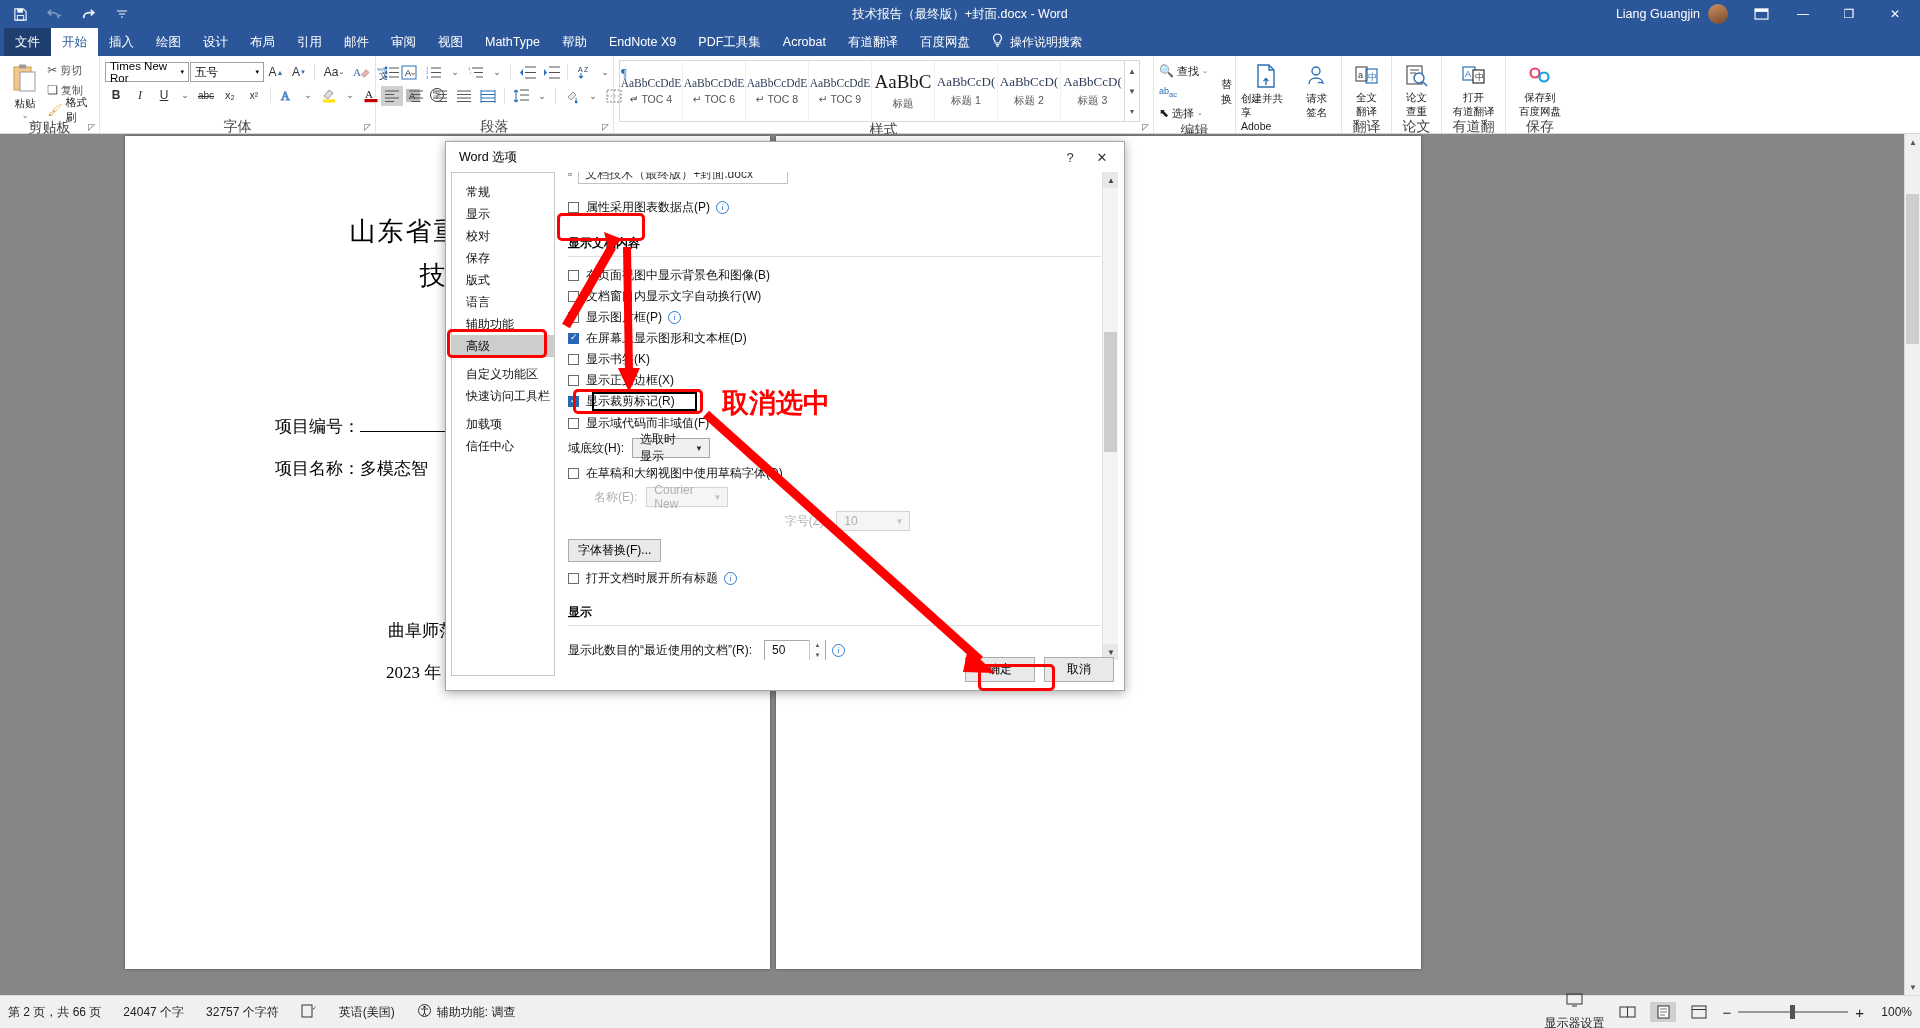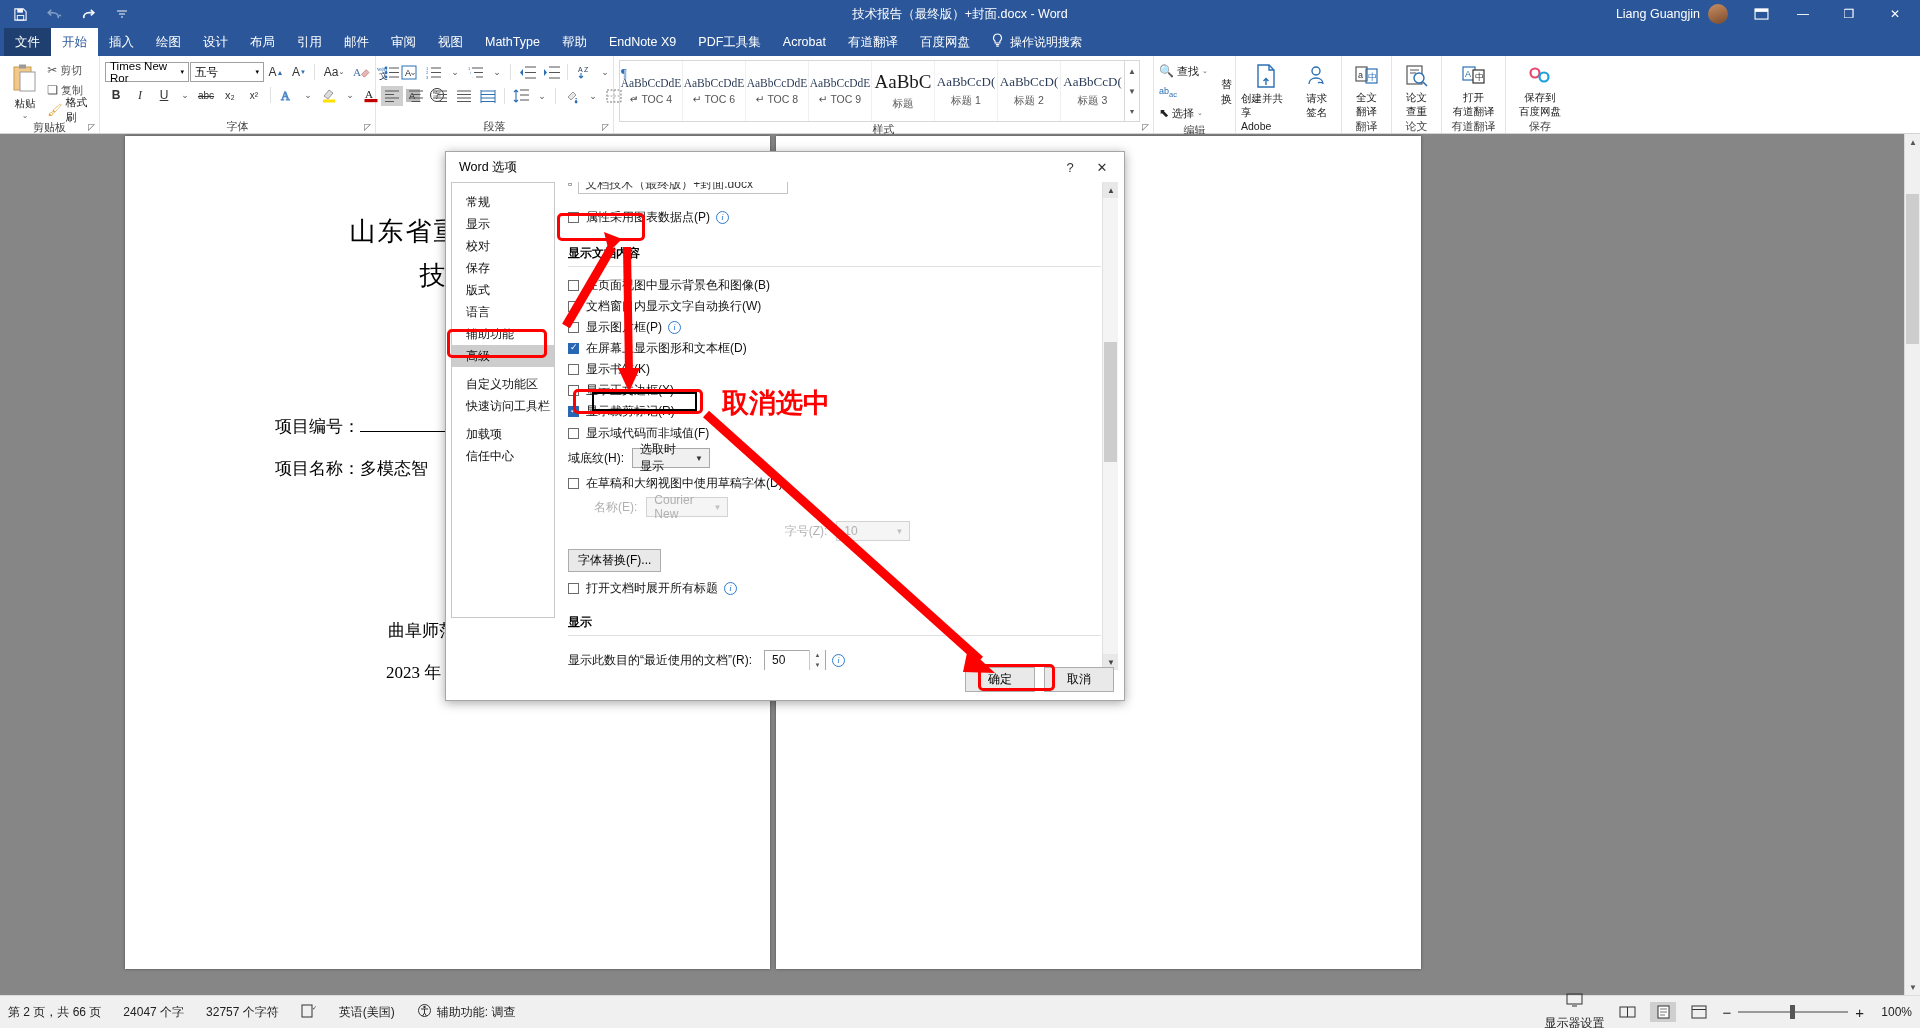--- a/index.html
+++ b/index.html
@@ -39,21 +39,21 @@
   .tab.file{ background:#1e3f6f; }
   .tab.active{ background:#fff; color:#2b579a; }
   .tab-search{ display:flex;align-items:center;gap:6px;color:#fff;padding:0 10px;height:28px;}
 
   
   .ribbon{ height:78px; background:#fff; border-bottom:1px solid #d4d4d4;
            display:flex; align-items:stretch; position:relative;}
   .rgroup{ display:flex; flex-direction:column; position:relative; padding:2px 5px 0 5px;
            border-right:1px solid #e4e4e4; }
   .rgroup-body{ display:flex; align-items:flex-start; flex:1; gap:2px;}
-  .rgroup-label{ text-align:center; font-size:11px; color:#444; height:14px; line-height:14px;}
+  .rgroup-label{ text-align:center; font-size:14px; color:#444; height:14px; line-height:14px;}
   .dialog-launcher{ position:absolute; right:4px; bottom:1px; font-size:9px; color:#666;}
 
   .bigbtn{ width:44px; display:flex; flex-direction:column; align-items:center;
            justify-content:flex-start; padding-top:3px; font-size:10.5px; color:#222;}
   .bigbtn .gl{ font-size:20px; line-height:22px;}
   .smallrow{ display:flex; align-items:center; gap:3px; height:20px; font-size:11px; color:#555;}
   .smallrow .gl{ font-size:12px;}
   .col-small{ display:flex; flex-direction:column; justify-content:flex-start; padding-top:2px;}
 
   .fontbox{ border:1px solid #a0a0a0; height:20px; display:flex; align-items:center;
@@ -102,29 +102,29 @@
   .statusbar{ position:absolute; left:0; right:0; bottom:0; height:33px; background:#f0f0f0;
               border-top:1px solid #dcdcdc; display:flex; align-items:center; font-size:12px;
               color:#222; padding:0 8px; gap:22px;}
   .status-right{ margin-left:auto; display:flex; align-items:center; gap:10px;}
   .view-btn{ width:26px;height:20px;display:flex;align-items:center;justify-content:center;}
   .zoom-slider{ display:flex; align-items:center; gap:7px;}
   .zoom-track{ width:110px; height:2px; background:#999; position:relative;}
   .zoom-handle{ position:absolute; left:52px; top:-6px; width:5px; height:14px; background:#555;}
 
   
-  .dialog{ position:absolute; left:445px; top:151px; width:680px; height:550px; background:#fff;
+  .dialog{ position:absolute; left:445px; top:141px; width:680px; height:550px; background:#fff;
            border:1px solid #a6a6a6; box-shadow:0 2px 10px rgba(0,0,0,.35);}
   .dlg-title{ height:30px; display:flex; align-items:center; padding:0 6px 0 13px; font-size:12.5px;}
   .dlg-title .t{ flex:1; }
   .dlg-help, .dlg-close{ width:32px;height:26px;display:flex;align-items:center;justify-content:center;
                          font-size:13px; color:#333;}
   .dlg-body{ display:flex; padding:0 6px 0 3px; height:498px; position:relative;}
   .navlist{ width:104px; border:1px solid #c8c8c8; background:#fff; padding-top:8px; margin-left:2px;
-            height:436px;}
+            height:504px;}
   .nav-item{ height:22px; padding-left:14px; display:flex; align-items:center; font-size:12px; color:#111;}
   .nav-item.sel{ background:#cdcdcd; }
   .nav-gap{ height:6px;}
   .pane{ flex:1; margin-left:13px; position:relative; overflow:hidden; height:488px;}
   .pane-clip{ position:absolute; left:0; right:17px; top:0; bottom:0; overflow:hidden;}
   .prow{ display:flex; align-items:center; height:20px; font-size:12px; color:#111; margin-bottom:1px;}
   .cb{ width:11px;height:11px;border:1px solid #6b6b6b;background:#fff;margin-right:7px;flex:none;}
   .cb.on{ background:#2767b4; border-color:#2767b4; position:relative;}
   .cb.on::after{ content:"✓"; color:#fff; font-size:9px; position:absolute; left:1px; top:-2px;}
   .info-i{ width:13px;height:13px;border:1px solid #2b7cd3; border-radius:50%; color:#2b7cd3;

